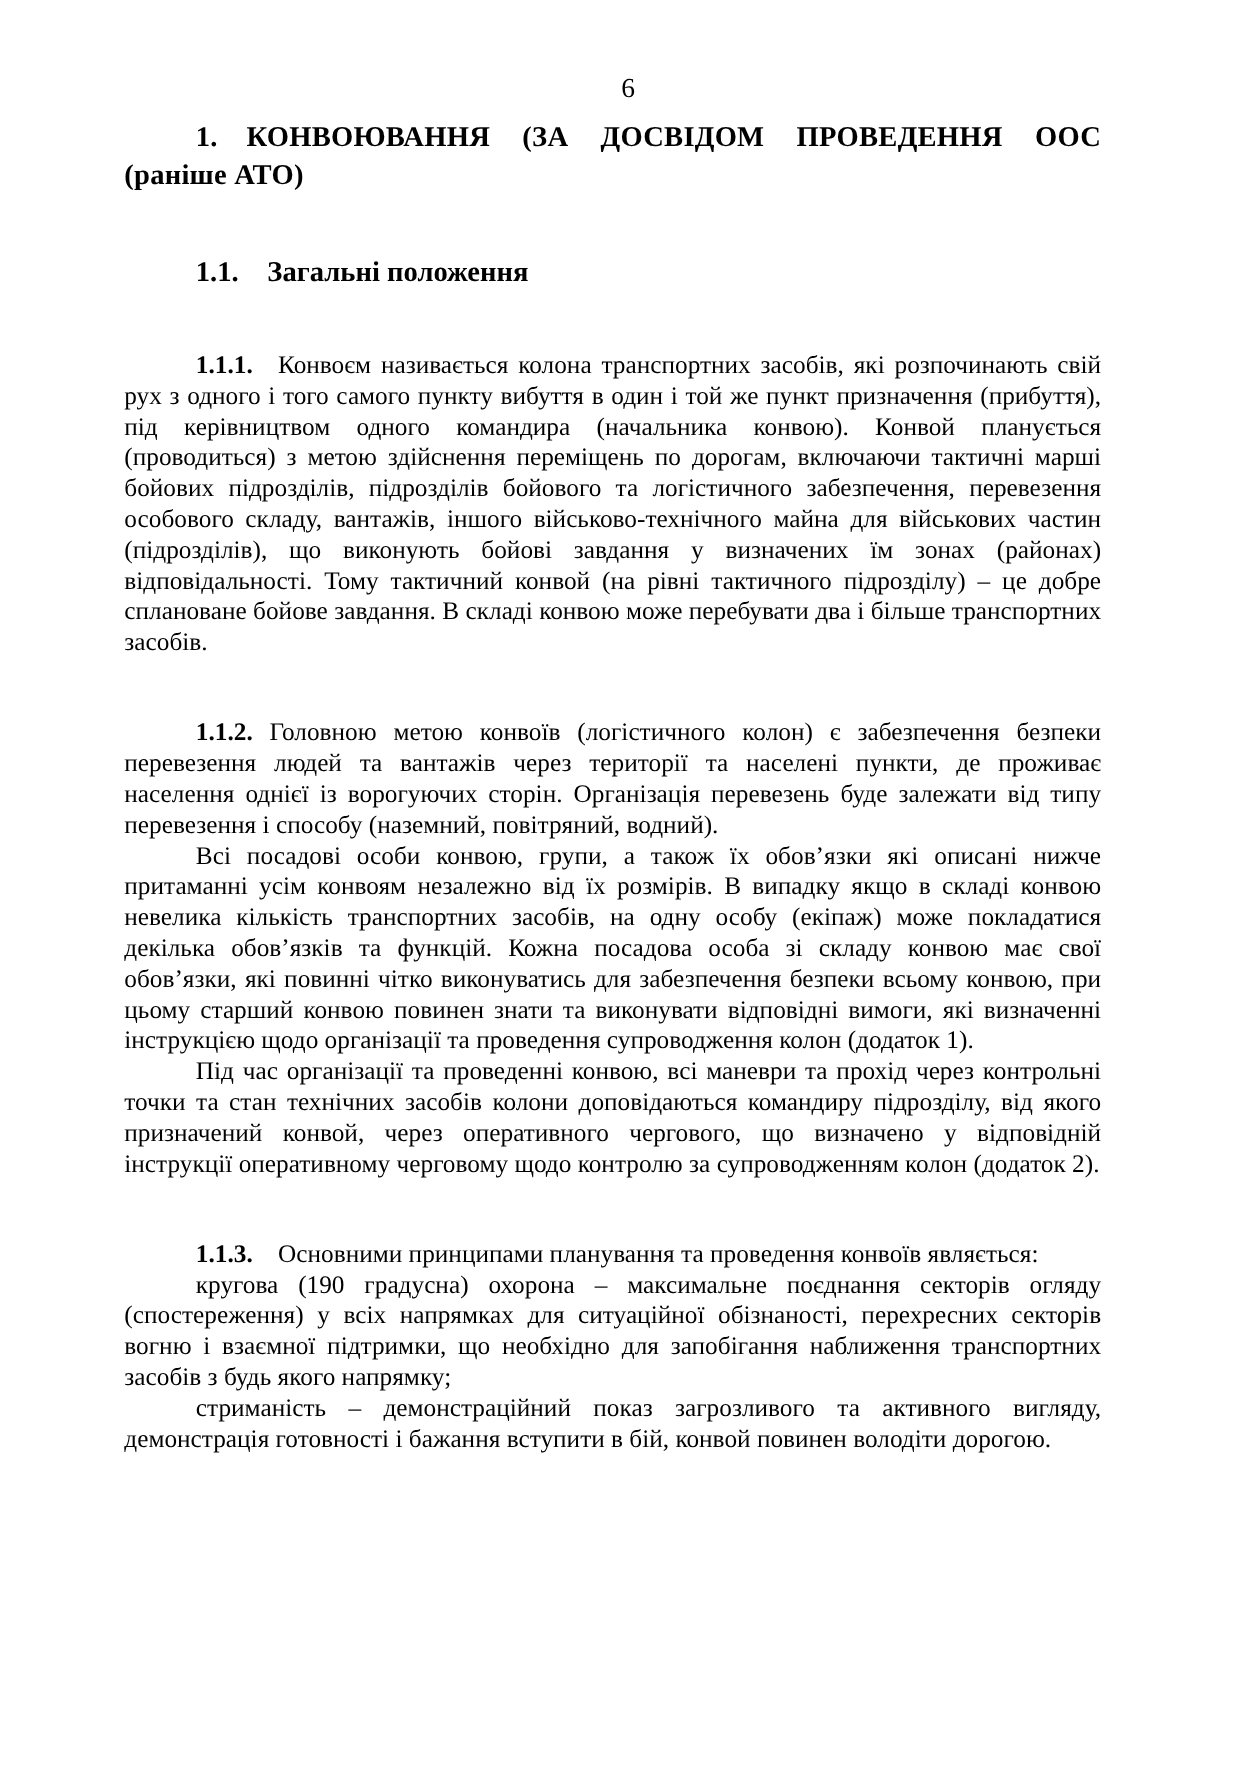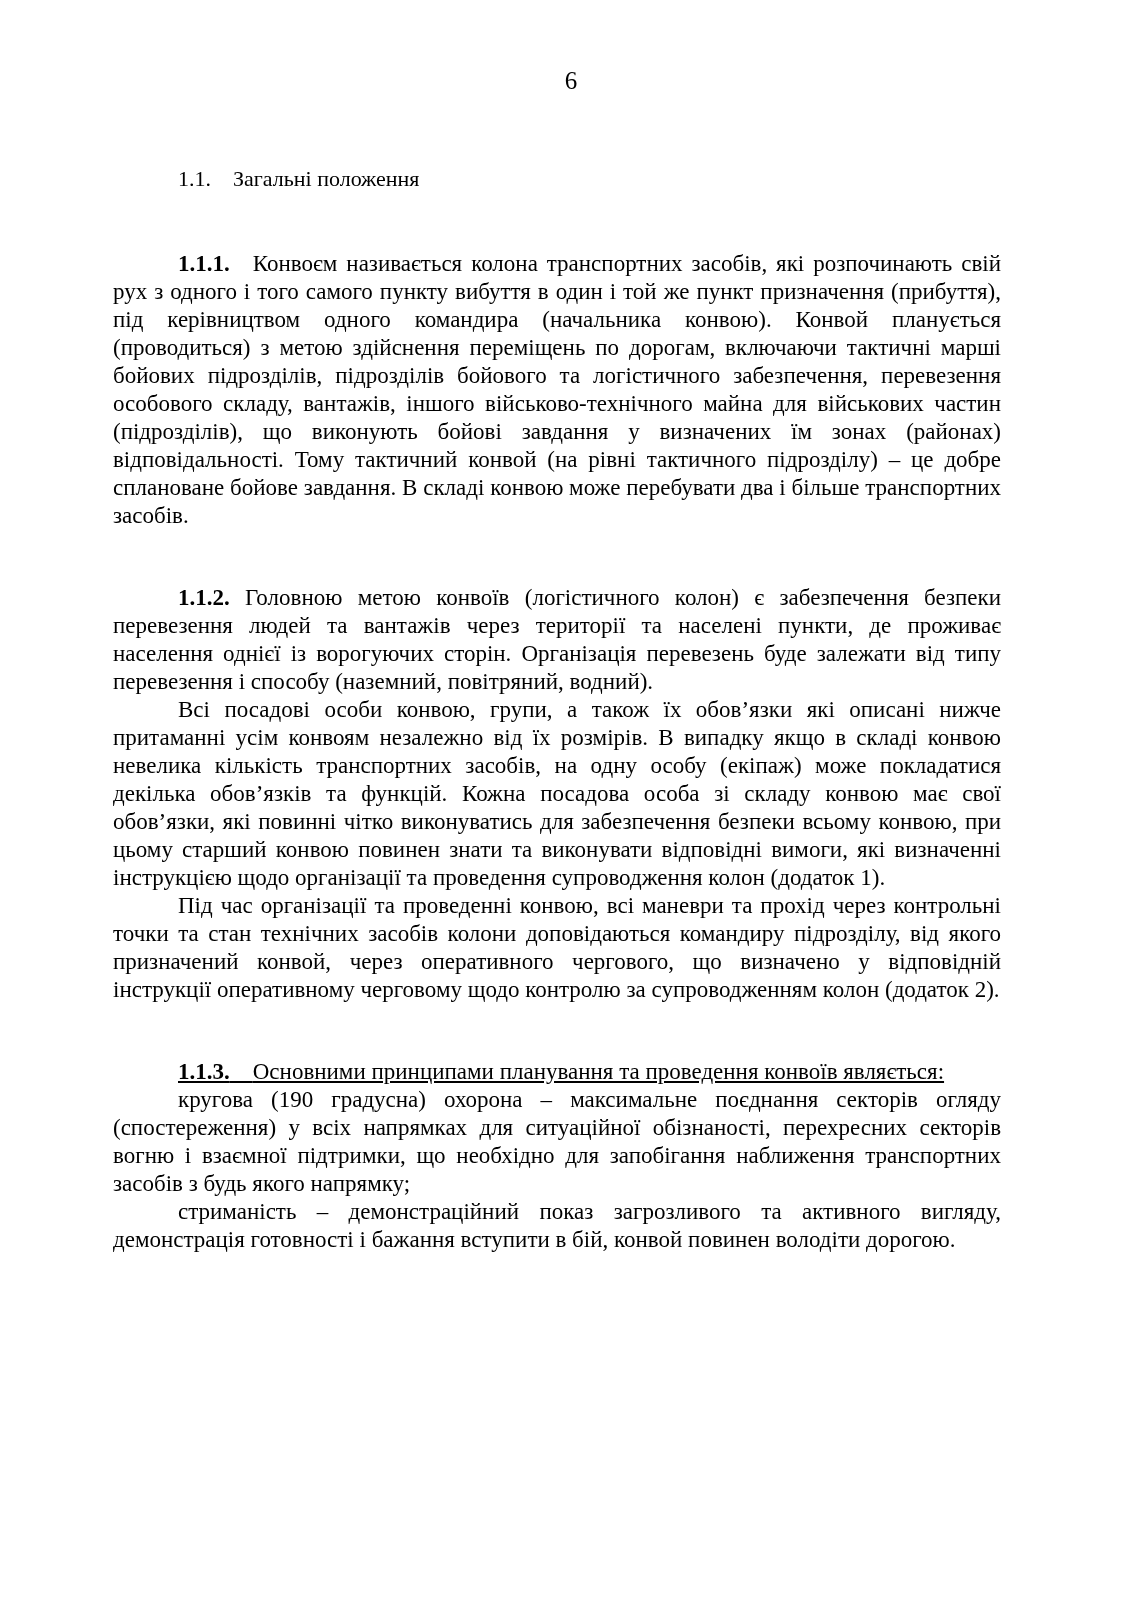--- a/index.html
+++ b/index.html
@@ -40,52 +40,53 @@
     line-height: 34px;
     font-weight: bold;
     text-align: justify;
     text-align-last: left;
     text-indent: 65px;
     letter-spacing: 0.2px;
   }
   h2.section-title {
     margin: 0;
     padding: 0;
-    font-size: 22px;
+    font-size: 26px;
     line-height: 34px;
-    font-weight: normal;
+    font-weight: bold;
     text-indent: 65px;
   }
   p.body-par {
     margin: 0;
     padding: 0;
     font-size: 23px;
     line-height: 28px;
     text-align: justify;
     text-indent: 65px;
     hyphens: none;
   }
   p.body-par .run-num {
     font-weight: bold;
   }
   .gap-title-to-section { height: 54px; }
   .gap-section-to-p1 { height: 54px; }
   .gap-p1-to-p2 { height: 54px; }
   .gap-p2-to-p3 { height: 54px; }
-  .justify-last-left { text-align-last: left; text-decoration: underline; }
+  .justify-last-left { text-align-last: left; }
 </style>
 </head>
 <body>
 
 <div class="page">
 
   <div class="page-number">6</div>
 
   <div class="content">
 
+    <h1 class="chapter-title">1. КОНВОЮВАННЯ (ЗА ДОСВІДОМ ПРОВЕДЕННЯ ООС (раніше АТО)</h1>
 
     <div class="gap-title-to-section"></div>
 
     <h2 class="section-title">1.1. Загальні положення</h2>
 
     <div class="gap-section-to-p1"></div>
 
     <p class="body-par"><span class="run-num">1.1.1.</span><span> </span><span>Конвоєм називається колона транспортних засобів, які розпочинають свій рух з одного і того самого пункту вибуття в один і той же пункт призначення (прибуття), під керівництвом одного командира (начальника конвою). Конвой планується (проводиться) з метою здійснення переміщень по дорогам, включаючи тактичні марші бойових підрозділів, підрозділів бойового та логістичного забезпечення, перевезення особового складу, вантажів, іншого військово-технічного майна для військових частин (підрозділів), що виконують бойові завдання у визначених їм зонах (районах) відповідальності. Тому тактичний конвой (на рівні тактичного підрозділу) – це добре сплановане бойове завдання. В складі конвою може перебувати два і більше транспортних засобів.</span></p>
 
     <div class="gap-p1-to-p2"></div>

